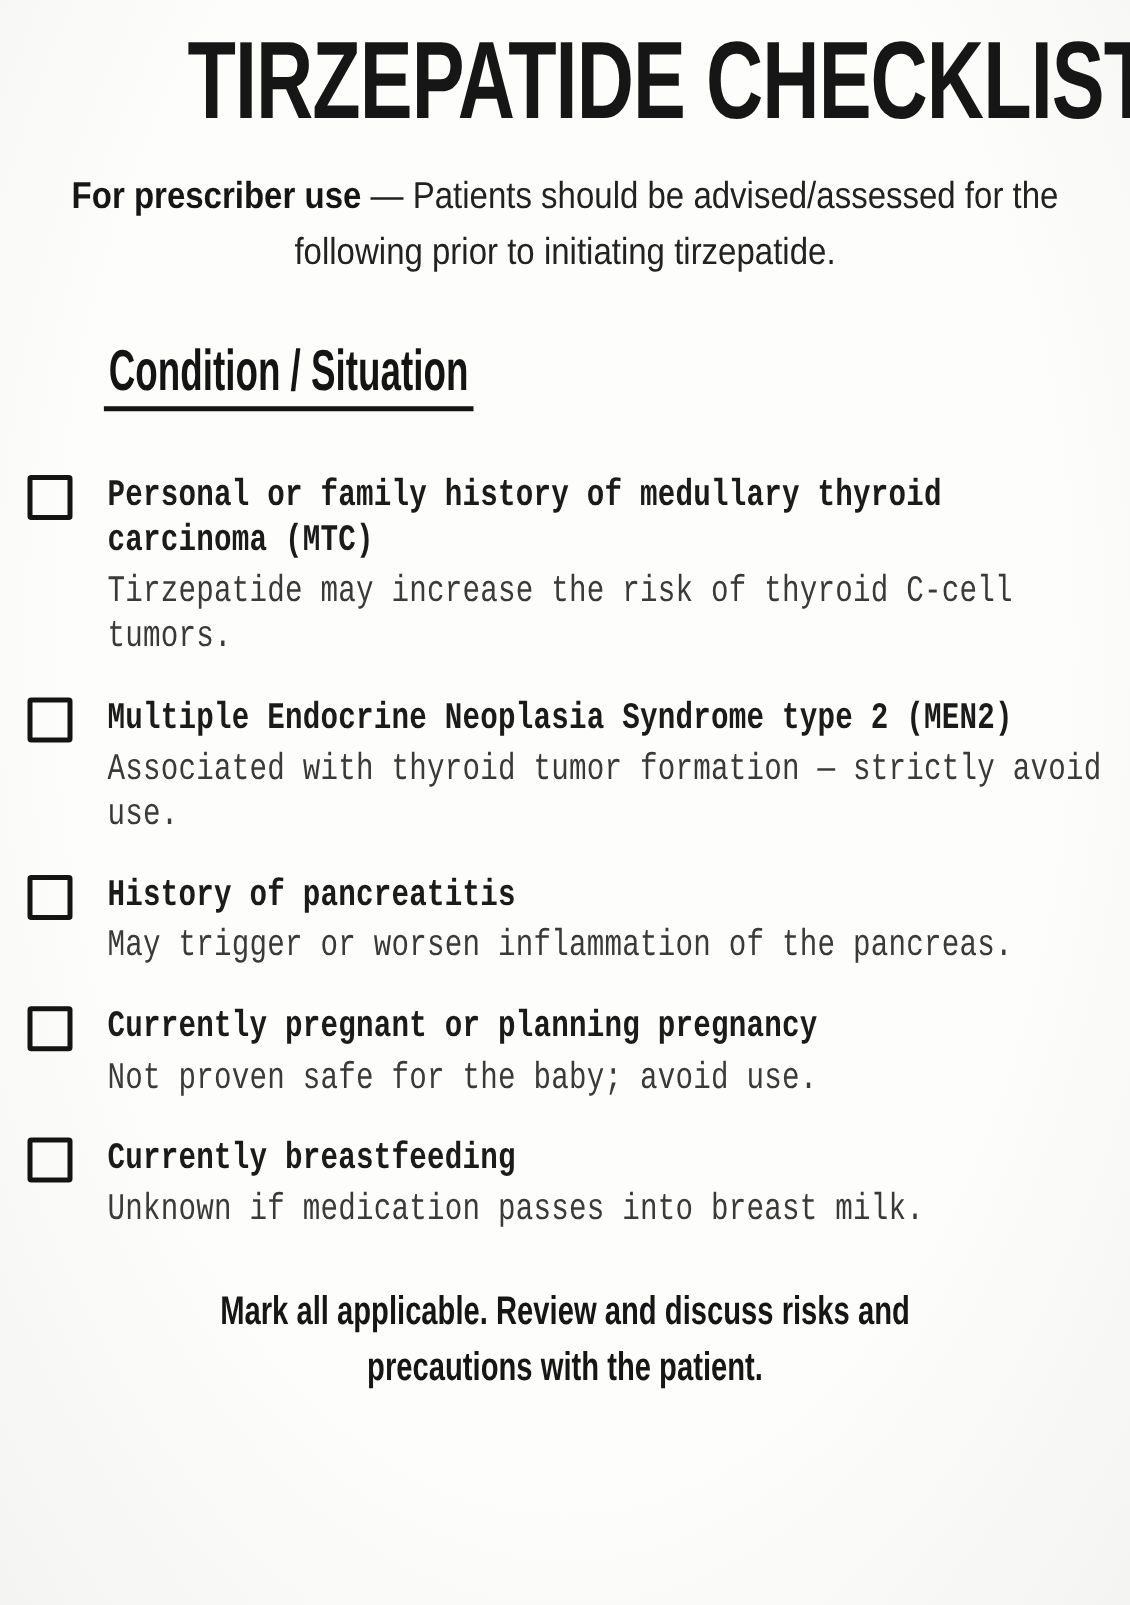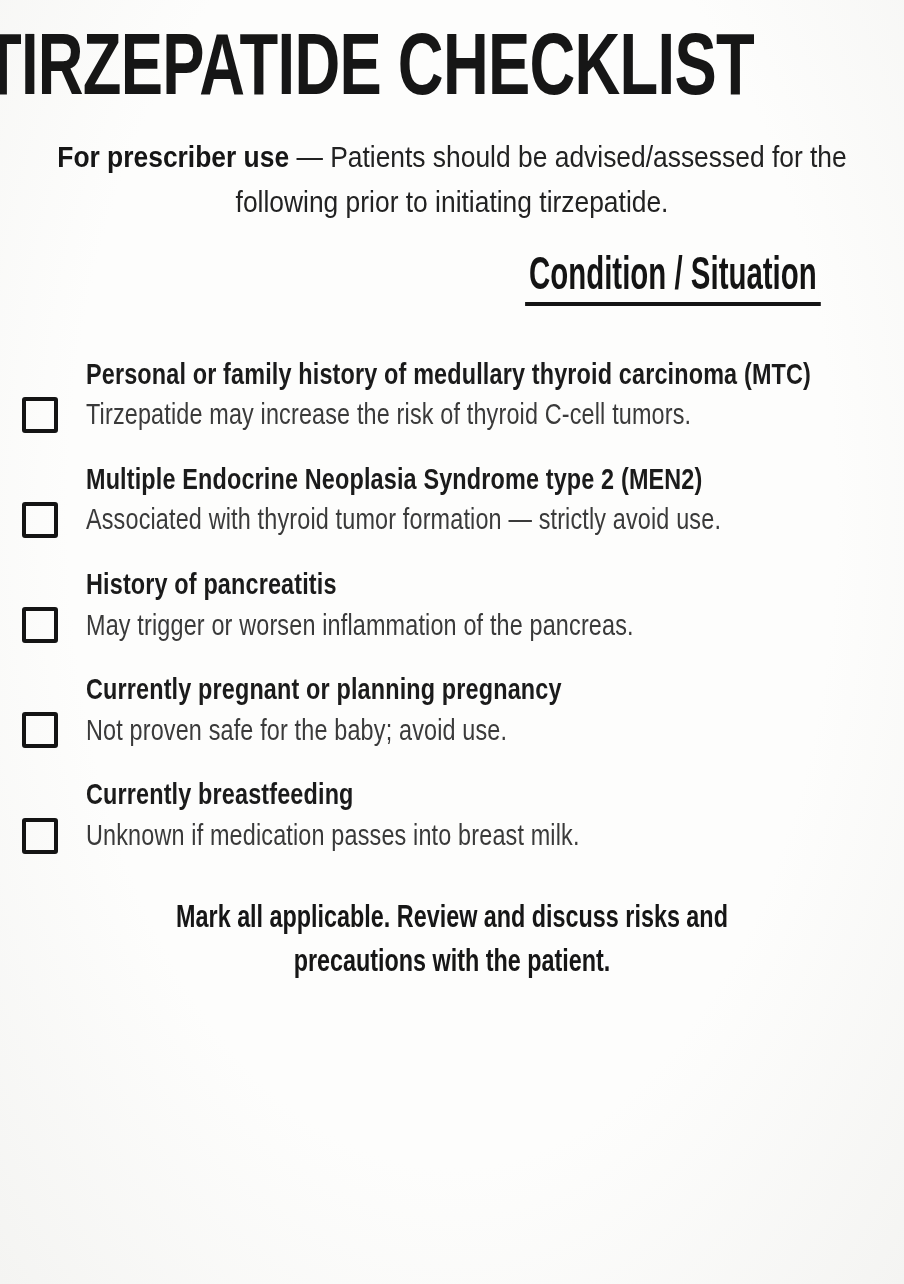--- a/index.html
+++ b/index.html
@@ -9,21 +9,21 @@
     height: 1284px;
     background: #fbfbfa;
     font-family: "Liberation Sans", sans-serif;
     color: #1d1d1d;
   }
   .page {
     width: 904px;
     height: 1284px;
     background: radial-gradient(ellipse at 50% 40%, #fdfdfc 60%, #f4f4f2 100%);
   }
-  .center-wrap { display: flex; justify-content: flex-end; }
+  .center-wrap { display: flex; justify-content: flex-start; }
 
   .doc-title {
     margin-top: 20px;
     font-size: 88px;
     font-weight: bold;
     letter-spacing: -1px;
     white-space: nowrap;
     color: #161616;
     transform: scaleX(0.72);
     transform-origin: center top;
@@ -35,40 +35,41 @@
     width: 970px;
     font-size: 30px;
     line-height: 1.5;
     text-align: center;
     color: #222222;
     transform: scaleX(0.88);
     transform-origin: center top;
   }
   .subtitle b { color: #161616; }
 
-  .section-header-wrap { margin-top: 24px; }
+  .section-header-wrap { margin-top: 47px; }
   .section-header {
     font-size: 46px;
     font-weight: bold;
     white-space: nowrap;
     color: #141414;
     transform: scaleX(0.64);
     transform-origin: center top;
     border-bottom: 4px solid #141414;
     padding: 0 6px 3px 6px;
     line-height: 1.1;
   }
 
   .checklist {
     margin: 50px 0 0 22px;
   }
   .item {
     display: flex;
-    align-items: flex-end;
+    align-items: flex-start;
     margin-bottom: 28px;
+    font-family: Liberation Mono, monospace;
   }
   .checkbox {
     flex: 0 0 auto;
     width: 36px;
     height: 36px;
     border: 4px solid #141414;
     border-radius: 3px;
     background: transparent;
     margin-top: 1px;
     cursor: pointer;

